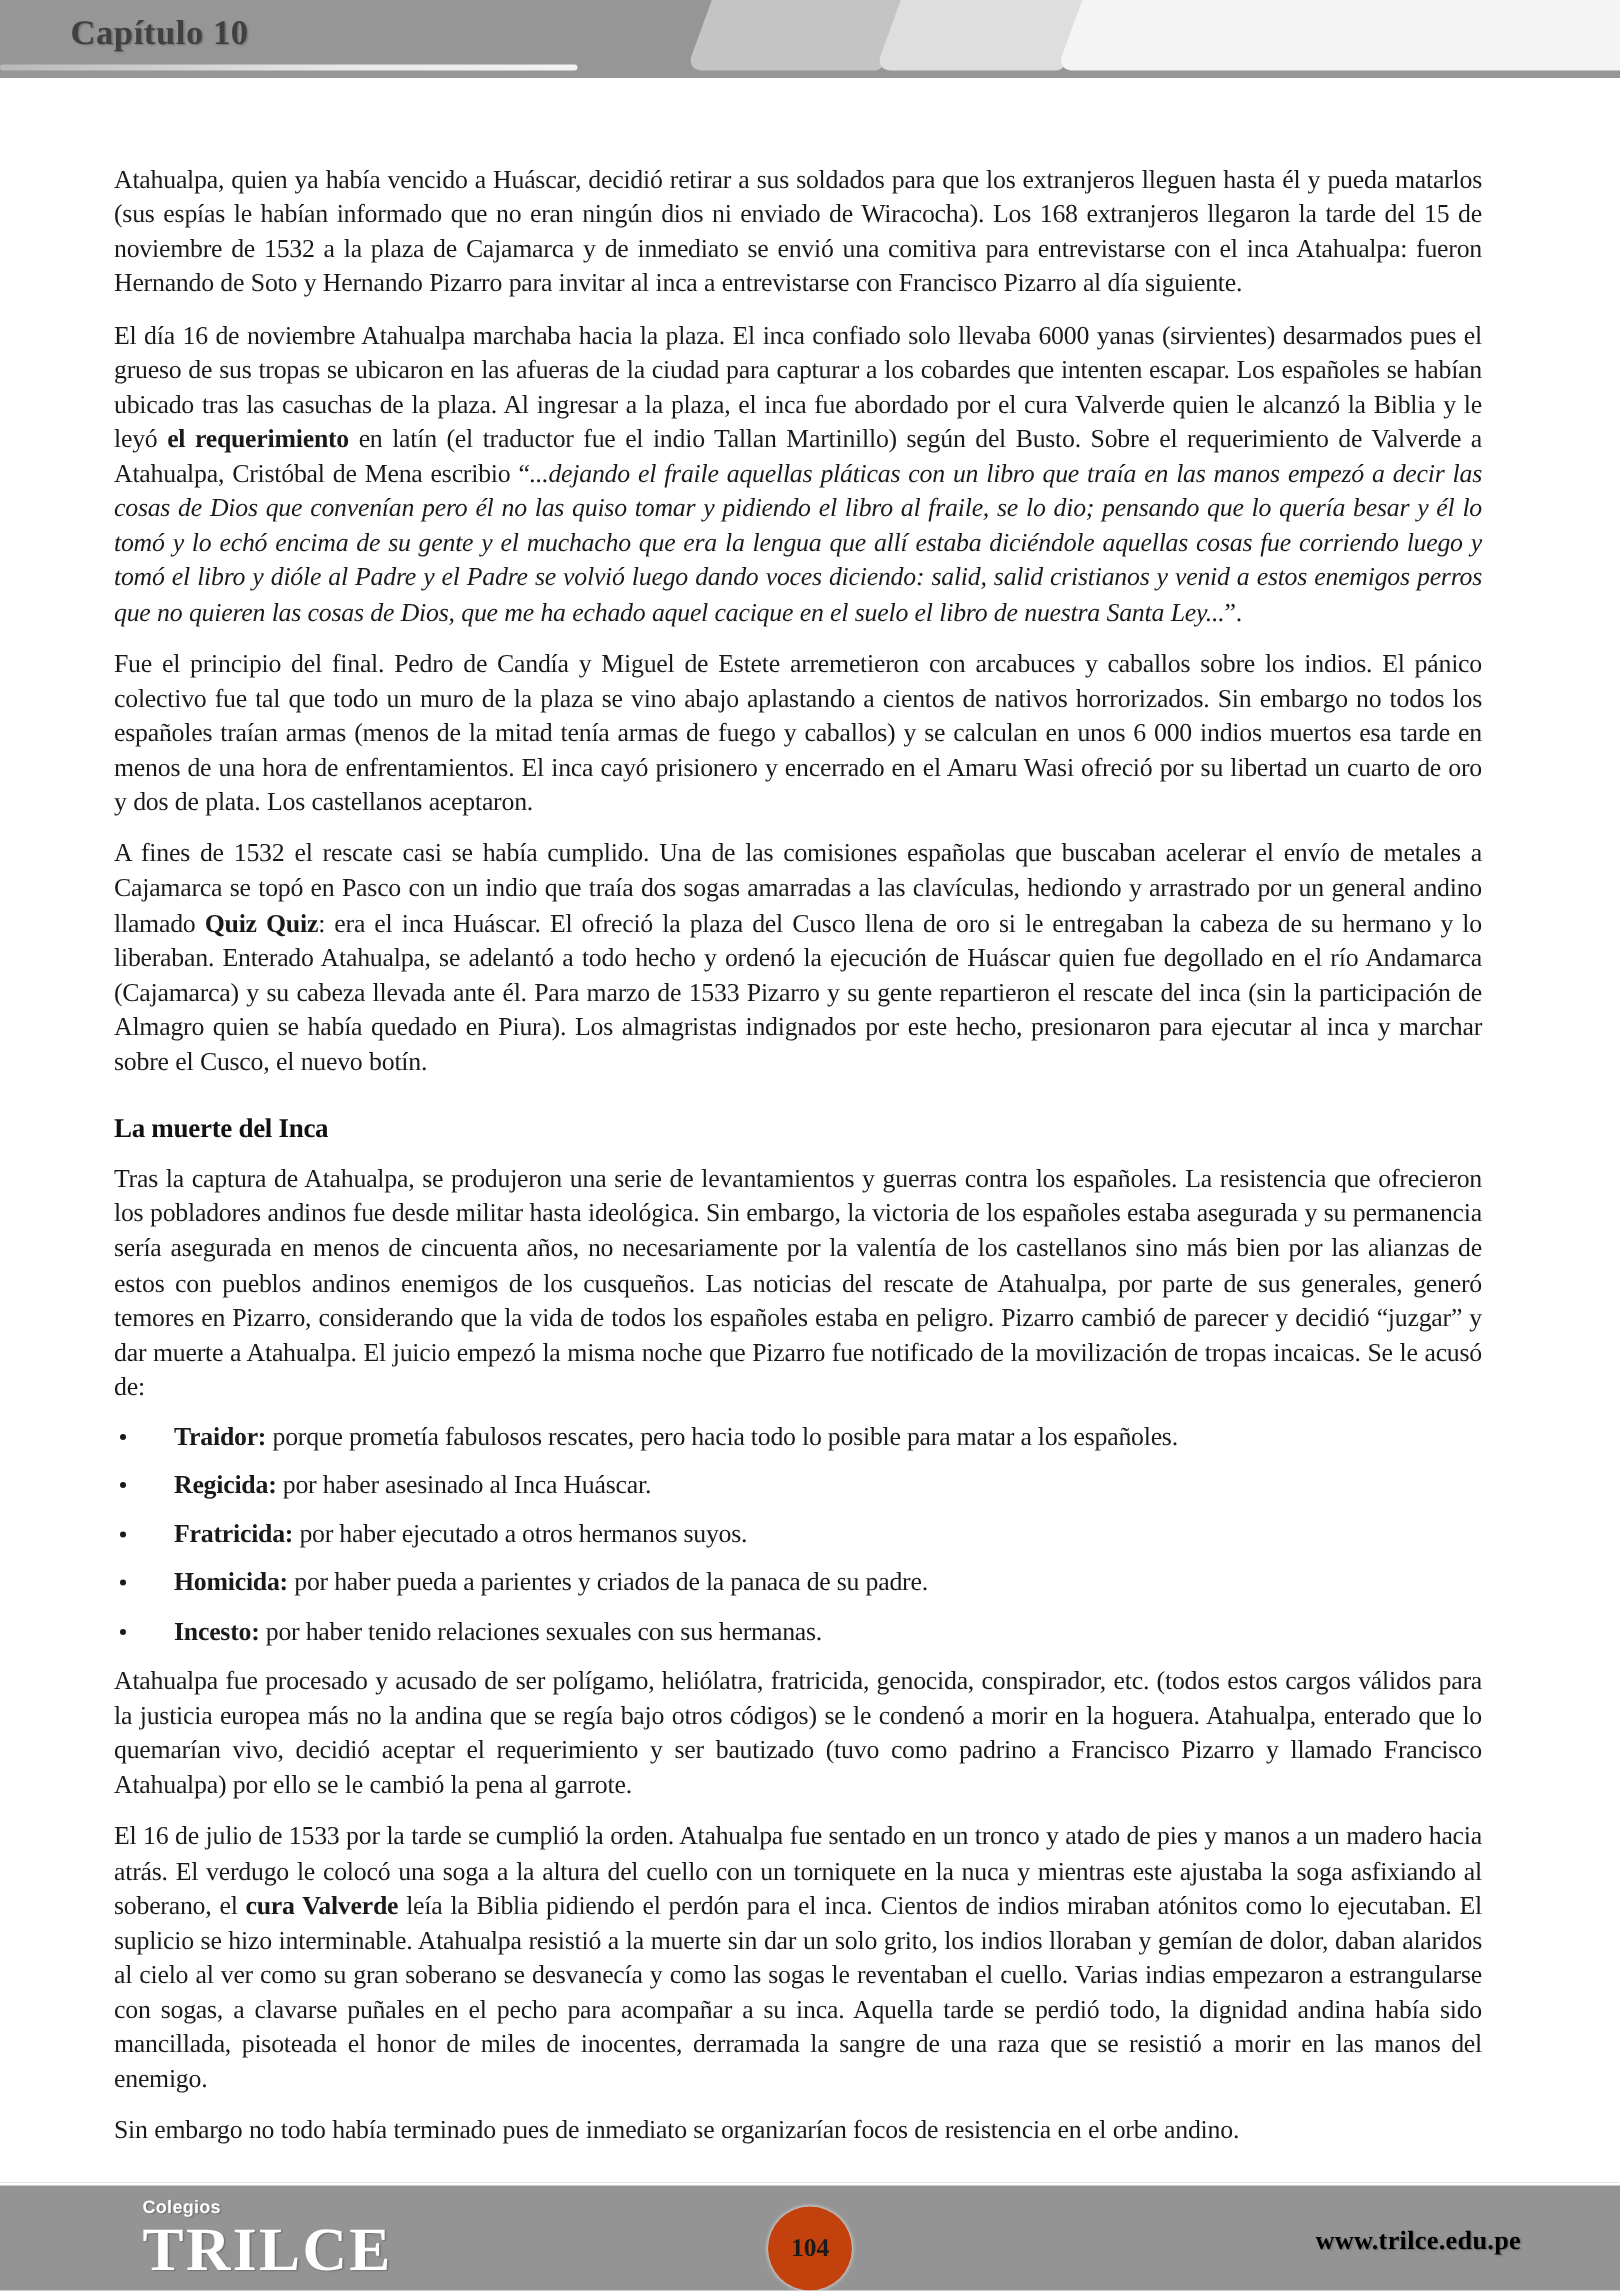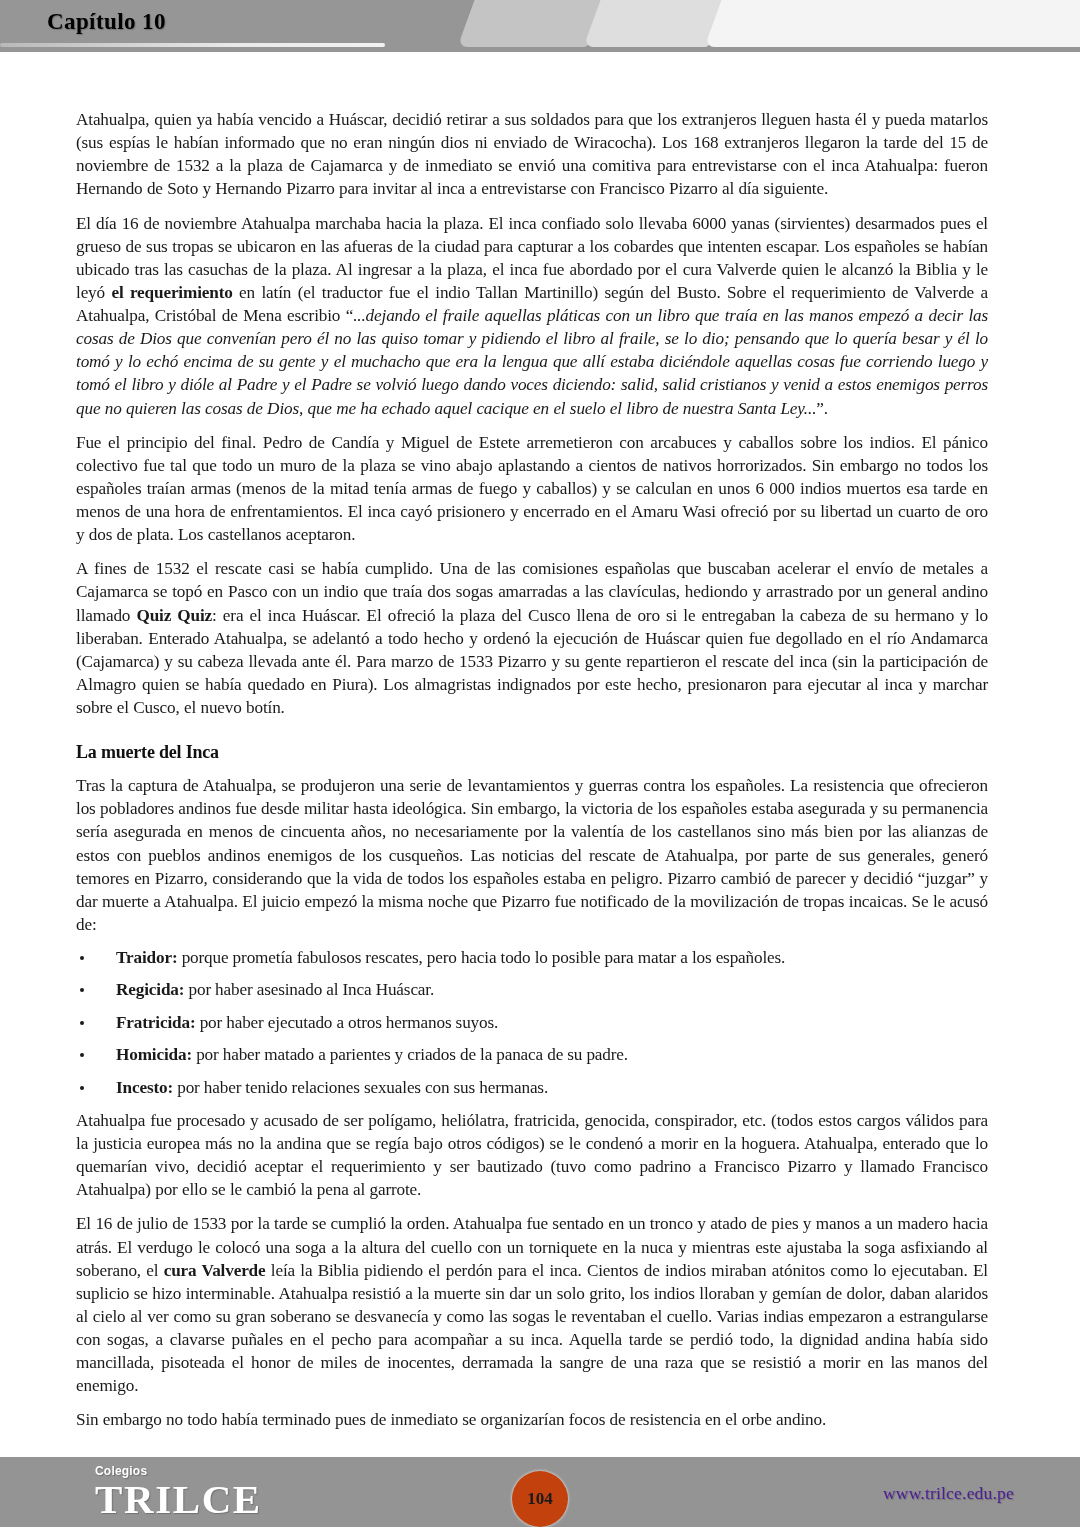--- a/index.html
+++ b/index.html
@@ -48,21 +48,21 @@
     width: 420px;
     background: #f4f4f4;
   }
   .header-title {
     position: absolute;
     left: 47px;
     top: 9px;
     font-family: "Liberation Serif", serif;
     font-weight: bold;
     font-size: 23px;
-    color: #000000;
+    color: #404040;
     letter-spacing: 0.4px;
     text-shadow: 1px 1px 1px rgba(90,90,90,0.55);
   }
   .header-rule {
     position: absolute;
     left: 0;
     top: 43px;
     width: 385px;
     height: 4px;
     background: linear-gradient(to right, #b9b9b9, #e9e9e9 60%, #f2f2f2);
@@ -186,23 +186,23 @@
     font-family: "Liberation Serif", serif;
     font-weight: bold;
     font-size: 17px;
     color: #1a1a1a;
   }
   .footer-url {
     position: absolute;
     right: 66px;
     top: 26px;
     font-family: "Liberation Serif", serif;
-    font-weight: normal;
+    font-weight: bold;
     font-size: 17.5px;
-    color: #4c1d95;
+    color: #000000;
     letter-spacing: 0.2px;
     text-shadow: 1px 1px 1px rgba(80,80,80,0.5);
   }
 </style>
 </head>
 <body>
 
 <div class="header">
   <div class="header-shape shape-a"></div>
   <div class="header-shape shape-b"></div>
@@ -234,21 +234,21 @@
       <li>
         <span class="bullet-dot"></span>
         <span class="li-term">Regicida:</span><span> por haber asesinado al Inca Huáscar.</span>
       </li>
       <li>
         <span class="bullet-dot"></span>
         <span class="li-term">Fratricida:</span><span> por haber ejecutado a otros hermanos suyos.</span>
       </li>
       <li>
         <span class="bullet-dot"></span>
-        <span class="li-term">Homicida:</span><span> por haber matado a parientes y criados de la panaca de su padre.</span>
+        <span class="li-term">Homicida:</span><span> por haber pueda a parientes y criados de la panaca de su padre.</span>
       </li>
       <li>
         <span class="bullet-dot"></span>
         <span class="li-term">Incesto:</span><span> por haber tenido relaciones sexuales con sus hermanas.</span>
       </li>
     </ul>
 
     <p class="para"><span>Atahualpa fue procesado y acusado de ser polígamo, heliólatra, fratricida, genocida, conspirador, etc. (todos estos cargos válidos para la justicia europea más no la andina que se regía bajo otros códigos) se le condenó a morir en la hoguera. Atahualpa, enterado que lo quemarían vivo, decidió aceptar el requerimiento y ser bautizado (tuvo como padrino a Francisco Pizarro y llamado Francisco Atahualpa) por ello se le cambió la pena al garrote.</span></p>
 
     <p class="para"><span>El 16 de julio de 1533 por la tarde se cumplió la orden. Atahualpa fue sentado en un tronco y atado de pies y manos a un madero hacia atrás. El verdugo le colocó una soga a la altura del cuello con un torniquete en la nuca y mientras este ajustaba la soga asfixiando al soberano, el </span><span class="bold">cura Valverde</span><span> leía la Biblia pidiendo el perdón para el inca. Cientos de indios miraban atónitos como lo ejecutaban. El suplicio se hizo interminable. Atahualpa resistió a la muerte sin dar un solo grito, los indios lloraban y gemían de dolor, daban alaridos al cielo al ver como su gran soberano se desvanecía y como las sogas le reventaban el cuello. Varias indias empezaron a estrangularse con sogas, a clavarse puñales en el pecho para acompañar a su inca. Aquella tarde se perdió todo, la dignidad andina había sido mancillada, pisoteada el honor de miles de inocentes, derramada la sangre de una raza que se resistió a morir en las manos del enemigo.</span></p>

